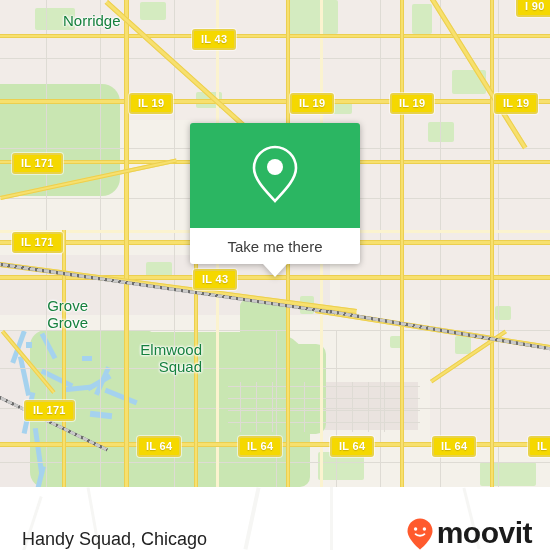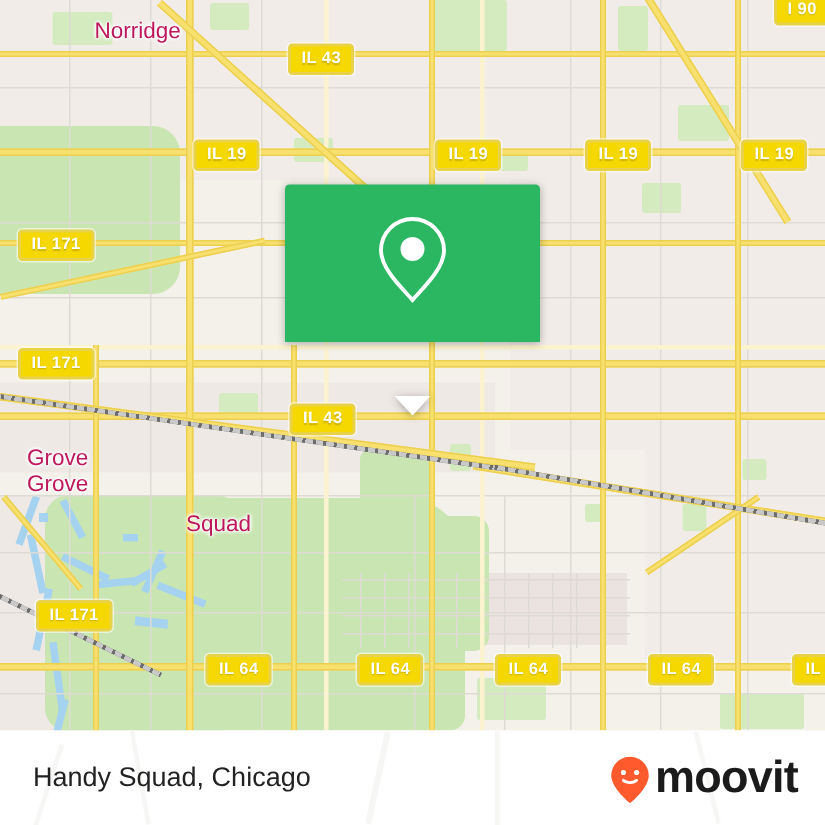--- a/index.html
+++ b/index.html
@@ -38,22 +38,22 @@
 
   
   .rail { position:absolute; height:3px; background:#6d6d6d; transform-origin:0 0; }
   .rail::after {
     content:""; position:absolute; left:0; top:0; right:0; bottom:0;
     background-image: repeating-linear-gradient(to right, #6d6d6d 0 2px, #c9c9c9 2px 7px);
   }
 
   
   .place {
-    position:absolute; color:#be185d; font-size:15px; line-height:17px;
-    font-family:"Liberation Sans", sans-serif; text-align:left;
+    position:absolute; color:#15803d; font-size:15px; line-height:17px;
+    font-family:"Liberation Sans", sans-serif; text-align:right;
     text-shadow: 0 0 3px #fff, 0 0 3px #fff, 0 0 3px #fff, 0 0 2px #fff;
     white-space:nowrap;
   }
   .place.two { white-space:normal; }
 
   
   .shield {
     position:absolute;
     background:#f5d800;
     border:2px solid #e8d24a;
@@ -100,21 +100,21 @@
     font-size:13px; color:#333333;
     font-family:"Liberation Sans", sans-serif;
     background:rgba(255,255,255,.78);
     padding:1px 3px;
   }
 
   
   #footer {
     position:absolute; left:0; top:487px; width:550px; height:63px;
     background:#ffffff;
-    display:flex; align-items:center; justify-content:space-between;
+    display:flex; align-items:flex-end; justify-content:space-between;
     padding:0 18px 0 22px;
     overflow:hidden;
   }
   
   .wm { position:absolute; background:#f6f6f4; }
   #footer-title {
     position:relative; z-index:2;
     font-size:18px; color:#222222;
     font-family:"Liberation Sans", sans-serif;
   }
@@ -238,20 +238,21 @@
     <div class="rail" style="left:0;top:396px;width:120px;transform:rotate(26deg);"></div>
 
     <div class="place" style="left:63px;top:12px;">
       <span>Norridge</span>
     </div>
     <div class="place two" style="left:18px;top:297px;width:70px;">
       <div>Grove</div>
       <div>Grove</div>
     </div>
     <div class="place two" style="left:124px;top:341px;width:78px;">
+      <div>Elmwood</div>
       <div>Squad</div>
     </div>
 
     <div id="shield-layer">
         <div class="shield" style="left: 516px; top: -4px;">I 90</div>
         <div class="shield" style="left: 192px; top: 29px;">IL 43</div>
         <div class="shield" style="left: 129px; top: 93px;">IL 19</div>
         <div class="shield" style="left: 290px; top: 93px;">IL 19</div>
         <div class="shield" style="left: 390px; top: 93px;">IL 19</div>
         <div class="shield" style="left: 494px; top: 93px;">IL 19</div>
@@ -270,20 +271,23 @@
 
   <div id="popup">
     <div id="popup-head">
       <span>
         <svg width="54" height="64" viewBox="0 0 54 64" aria-hidden="true">
           <path d="M27 5 C15.4 5 6 14.4 6 26 C6 38.5 21 52 27 59 C33 52 48 38.5 48 26 C48 14.4 38.6 5 27 5 Z" fill="none" stroke="#ffffff" stroke-width="2.6"></path>
           <circle cx="27" cy="25" r="8" fill="#ffffff"></circle>
         </svg>
       </span>
     </div>
+    <div id="popup-body">
+      <span id="popup-label">Take me there</span>
+    </div>
     <div id="popup-tail"></div>
   </div>
 
 
   <div id="footer">
     <div class="wm" style="left:30px;top:8px;width:3px;height:63px;transform:rotate(18deg);"></div>
     <div class="wm" style="left:92px;top:0;width:3px;height:63px;transform:rotate(-10deg);"></div>
     <div class="wm" style="left:250px;top:0;width:4px;height:63px;transform:rotate(12deg);"></div>
     <div class="wm" style="left:330px;top:0;width:3px;height:63px;"></div>
     <div class="wm" style="left:470px;top:0;width:3px;height:63px;transform:rotate(-14deg);"></div>

